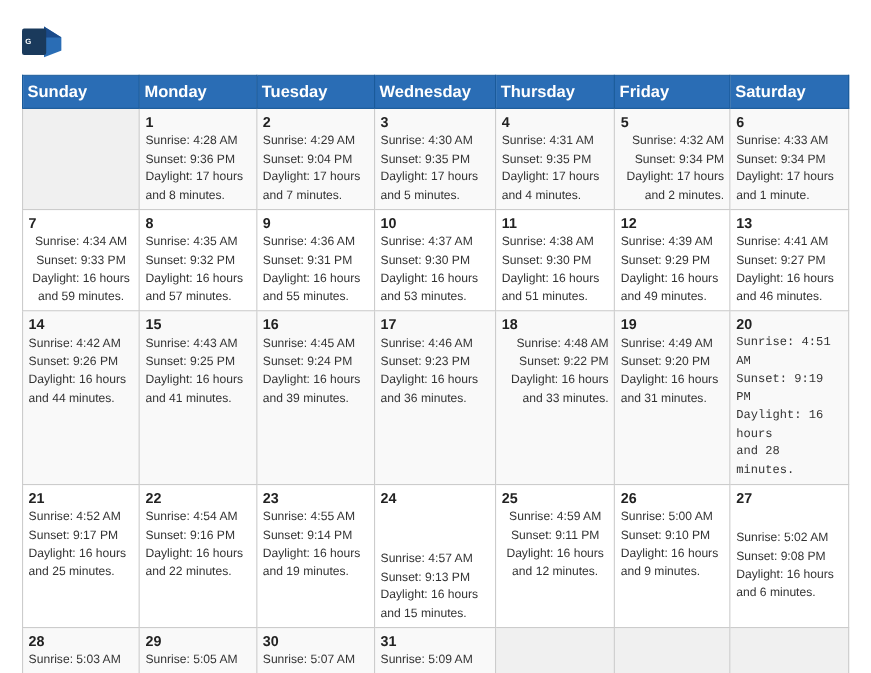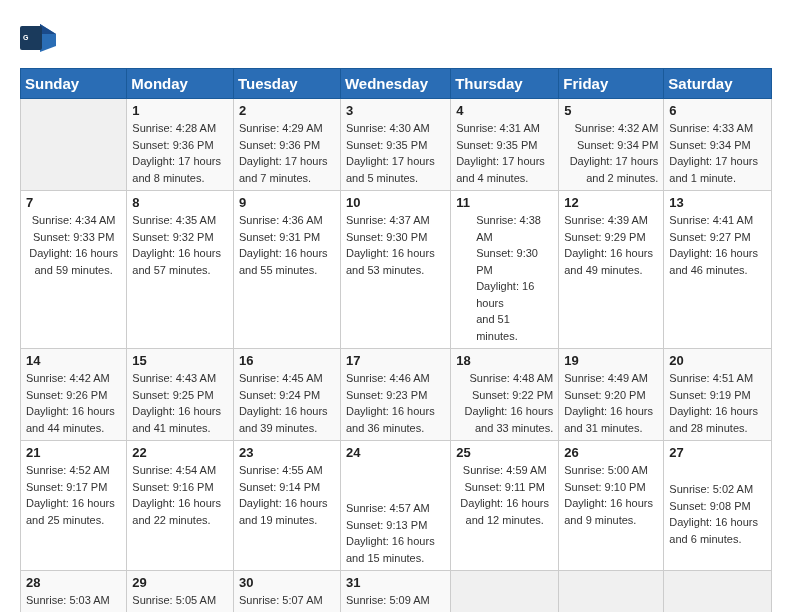--- a/index.html
+++ b/index.html
@@ -134,21 +134,21 @@
         <td>
           <div class="day-num">1</div>
           <div class="day-info" style="white-space: pre-line;">Sunrise: 4:28 AM
 Sunset: 9:36 PM
 Daylight: 17 hours
 and 8 minutes.</div>
         </td>
         <td>
           <div class="day-num">2</div>
           <div class="day-info" style="white-space: pre-line;">Sunrise: 4:29 AM
-Sunset: 9:36 PM
+Sunset: 9:04 PM
 Daylight: 17 hours
 and 7 minutes.</div>
         </td>
         <td>
           <div class="day-num">3</div>
           <div class="day-info" style="white-space: pre-line;">Sunrise: 4:30 AM
 Sunset: 9:35 PM
 Daylight: 17 hours
 and 5 minutes.</div>
         </td>
@@ -198,21 +198,21 @@
         </td>
         <td>
           <div class="day-num">10</div>
           <div class="day-info" style="white-space: pre-line;">Sunrise: 4:37 AM
 Sunset: 9:30 PM
 Daylight: 16 hours
 and 53 minutes.</div>
         </td>
         <td>
           <div class="day-num">11</div>
-          <div class="day-info" style="white-space: pre-line; margin-left: 20px;">Sunrise: 4:38 AM
+          <div class="day-info" style="white-space: pre-line;">Sunrise: 4:38 AM
 Sunset: 9:30 PM
 Daylight: 16 hours
 and 51 minutes.</div>
         </td>
         <td>
           <div class="day-num">12</div>
           <div class="day-info" style="white-space: pre-line;">Sunrise: 4:39 AM
 Sunset: 9:29 PM
 Daylight: 16 hours
 and 49 minutes.</div>
@@ -263,21 +263,21 @@
         </td>
         <td>
           <div class="day-num">19</div>
           <div class="day-info" style="white-space: pre-line;">Sunrise: 4:49 AM
 Sunset: 9:20 PM
 Daylight: 16 hours
 and 31 minutes.</div>
         </td>
         <td>
           <div class="day-num">20</div>
-          <div class="day-info" style="white-space: pre-line;">Sunrise: 4:51 AM
+          <div class="day-info" style="white-space: pre-line; font-family: Liberation Mono, monospace;">Sunrise: 4:51 AM
 Sunset: 9:19 PM
 Daylight: 16 hours
 and 28 minutes.</div>
         </td>
       </tr>
       <tr>
         <td>
           <div class="day-num">21</div>
           <div class="day-info" style="white-space: pre-line;">Sunrise: 4:52 AM
 Sunset: 9:17 PM

